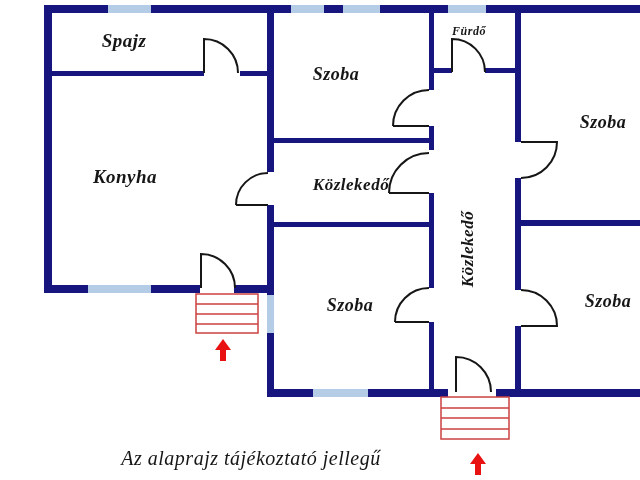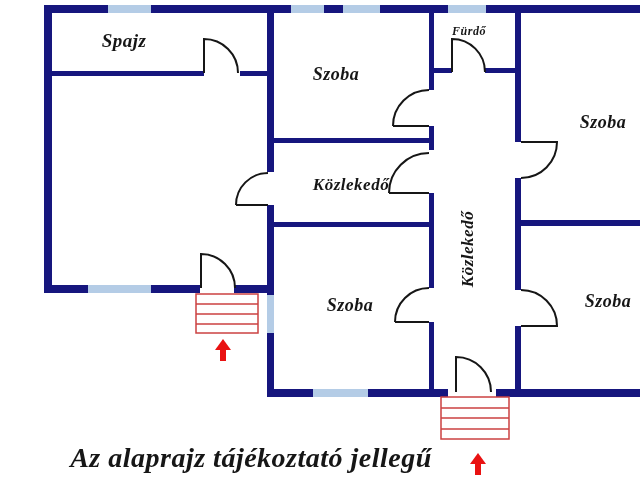--- a/index.html
+++ b/index.html
@@ -18,22 +18,22 @@
   .window{position:absolute;background:var(--window);}
   .overlay{position:absolute;left:0;top:0;width:640px;height:480px;}
   .room-label{
     position:absolute;transform:translate(-50%,-50%);
     font-weight:bold;font-style:italic;color:var(--ink);
     white-space:nowrap;letter-spacing:.5px;
   }
   .room-label.vertical{transform:translate(-50%,-50%) rotate(-90deg);}
   .disclaimer{
     position:absolute;transform:translate(-50%,-50%);
-    font-weight:bold;font-style:italic;color:var(--ink);
-    font-size:28px;white-space:nowrap;letter-spacing:.5px;
+    font-weight:normal;font-style:italic;color:var(--ink);
+    font-size:20px;white-space:nowrap;letter-spacing:.5px;
   }
 </style>
 </head>
 <body>
 
 <div class="stage">
 
   <div class="wall" style="left:8px;top:5px;width:627px;height:8px;"></div>
   <div class="wall" style="left:8px;top:5px;width:8px;height:288px;"></div>
   <div class="wall" style="left:8px;top:285px;width:156px;height:8px;"></div>
@@ -101,20 +101,21 @@
         <polygon points="442,453 434,464 450,464"></polygon>
         <rect x="439" y="464" width="6" height="11"></rect>
       </g>
     </g>
   </svg>
 
   <div class="room-label" style="left:88px;top:41px;font-size:19px;">Spajz</div>
   <div class="room-label" style="left:300px;top:74px;font-size:18px;">Szoba</div>
   <div class="room-label" style="left:433px;top:31px;font-size:12px;">Fürdő</div>
   <div class="room-label" style="left:567px;top:122px;font-size:18px;">Szoba</div>
+  <div class="room-label" style="left:89px;top:177px;font-size:19px;">Konyha</div>
   <div class="room-label" style="left:315px;top:185px;font-size:17px;">Közlekedő</div>
   <div class="room-label vertical" style="left:432px;top:249px;font-size:17px;">Közlekedő</div>
   <div class="room-label" style="left:314px;top:305px;font-size:18px;">Szoba</div>
   <div class="room-label" style="left:572px;top:301px;font-size:18px;">Szoba</div>
 
   <div class="disclaimer" style="left:215px;top:458px;">Az alaprajz tájékoztató jellegű</div>
 
 </div>
 
 </body></html>

